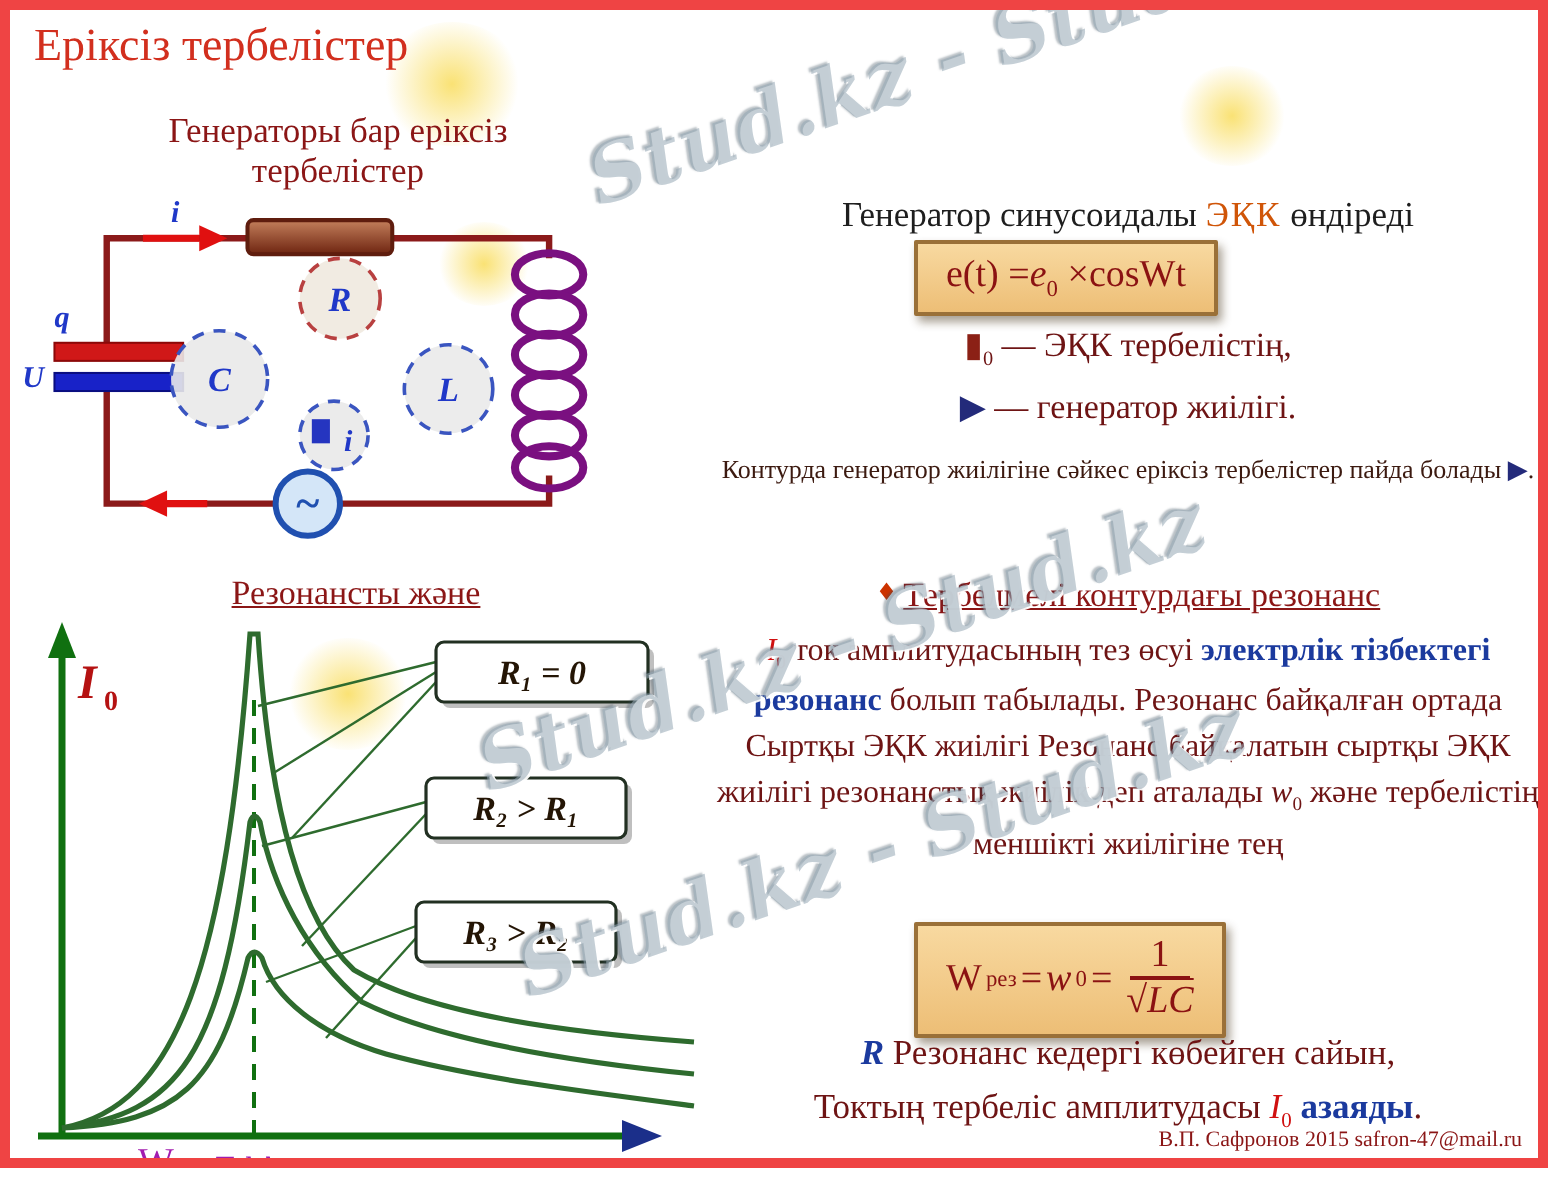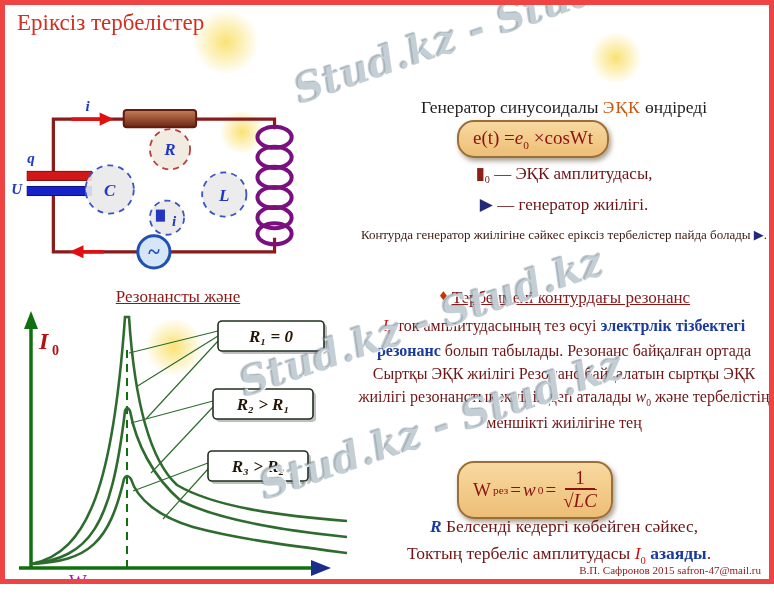--- a/index.html
+++ b/index.html
@@ -12,21 +12,21 @@
   .circuit-svg{left:6px;top:94px;width:322px;height:186px}
   .graph-heading{left:58px;top:282px;width:230px;text-align:center;font-size:17px;color:#8b1616;text-decoration:underline}
   .graph-svg{left:4px;top:300px;width:345px;height:278px}
   .x-label{left:64px;top:566px;font-size:19px;color:#a21caf}
   .x-label .omega{font-style:italic}
   sub{font-size:0.6em}
   .rcol{left:350px;width:418px;text-align:center}
   .intro{top:8px;font-size:17.5px;color:#4a120c;line-height:1.75}
   .gen-line{top:92px;font-size:17.5px;color:#1e1e1e}
   .emf{color:#d05508;letter-spacing:1px}
-  .fbox{position:absolute;background:linear-gradient(180deg,#f8d9a0,#edbe76);border:2px solid #9a7038;border-radius:17px;box-shadow:2px 3px 5px rgba(60,40,10,0.45);color:#8b1212;font-size:19px;padding:5px 14px;white-space:nowrap}
+  .fbox{position:absolute;background:linear-gradient(180deg,#f8d9a0,#edbe76);border:2px solid #9a7038;border-radius:1px;box-shadow:2px 3px 5px rgba(60,40,10,0.45);color:#8b1212;font-size:19px;padding:5px 14px;white-space:nowrap}
   .formula1{left:452px;top:115px}
   .formula2{left:452px;top:456px;display:flex;align-items:center;gap:2px}
   .frac{display:inline-flex;flex-direction:column;align-items:center;margin-left:5px}
   .frac .num{border-bottom:2px solid #8b1212;padding:0 10px;line-height:1.05}
   .frac .den{line-height:1.15}
   .ol{text-decoration:overline}
   .it{font-style:italic}
   .bullet-line{font-size:17px;color:#6e1414}
   .bullet1{top:158px}
   .bullet2{top:189px}
@@ -62,20 +62,24 @@
 
 <div class="slide">
 
   <div class="blob b1"></div>
   <div class="blob b2"></div>
   <div class="blob b3"></div>
   <div class="blob b4"></div>
 
   <div class="abs title">Еріксіз тербелістер</div>
 
+  <div class="abs circuit-heading">
+    <span style="display:block">Генераторы бар еріксіз</span>
+    <span style="display:block">тербелістер</span>
+  </div>
 
   <svg class="abs circuit-svg" viewBox="0 0 320 185">
     <defs>
       <linearGradient id="resg" x1="0" y1="0" x2="0" y2="1">
         <stop offset="0" stop-color="#c4805c"></stop>
           <stop offset="1" stop-color="#6e2410"></stop>
       </linearGradient>
     </defs>
     <path d="M42,72 V20 H112 M184,20 H262 V30 M262,138 V152 H158 M126,152 H42 V96" stroke="#8b1a1a" stroke-width="3.2" fill="none"></path>
 
@@ -162,21 +166,21 @@
 
   <p class="abs rcol gen-line">
     <span>Генератор синусоидалы </span><span class="emf">ЭҚК</span><span> өндіреді</span>
   </p>
 
   <div class="fbox formula1">
     <span>e(t) =</span><span class="it">e</span><sub>0</sub><span> ×cosWt</span>
   </div>
 
   <p class="abs rcol bullet-line bullet1">
-    <span class="sq glyph">▮</span><sub>0</sub><span> — ЭҚК амплитудасы,</span>
+    <span class="sq glyph">▮</span><sub>0</sub><span> — ЭҚК тербелістің,</span>
   </p>
 
   <p class="abs rcol bullet-line bullet2">
     <span class="tri glyph">▶</span><span> — генератор жиілігі.</span>
   </p>
 
   <p class="abs rcol para1">
     <span>Контурда генератор жиілігіне сәйкес еріксіз тербелістер пайда болады </span><span class="tri glyph">▶</span><span>.</span>
   </p>
 
@@ -195,21 +199,21 @@
       <span class="it">w</span>
       <sub>0</sub>
       <span> = </span>
     <span class="frac">
       <span class="num">1</span>
       <span class="den"><span>√</span><span class="ol it">LC</span></span>
     </span>
   </div>
 
   <p class="abs rcol para3a">
-    <span class="blue-it">R</span><span> Белсенді кедергі көбейген сәйкес,</span>
+    <span class="blue-it">R</span><span> Резонанс кедергі көбейген сайын,</span>
   </p>
   <p class="abs para3b" style="text-align:center">
     <span>Токтың тербеліс амплитудасы </span><span class="i0"><span class="it">I</span><sub>0</sub></span> <span class="blue-bold"> азаяды</span><span>.</span>
   </p>
 
   <div class="abs author">В.П. Сафронов 2015 safron-47@mail.ru</div>
 
   <div class="wm wm1">Stud.kz - Stud.kz</div>
   <div class="wm wm2">Stud.kz - Stud.kz</div>
   <div class="wm wm3">Stud.kz - Stud.kz</div>

